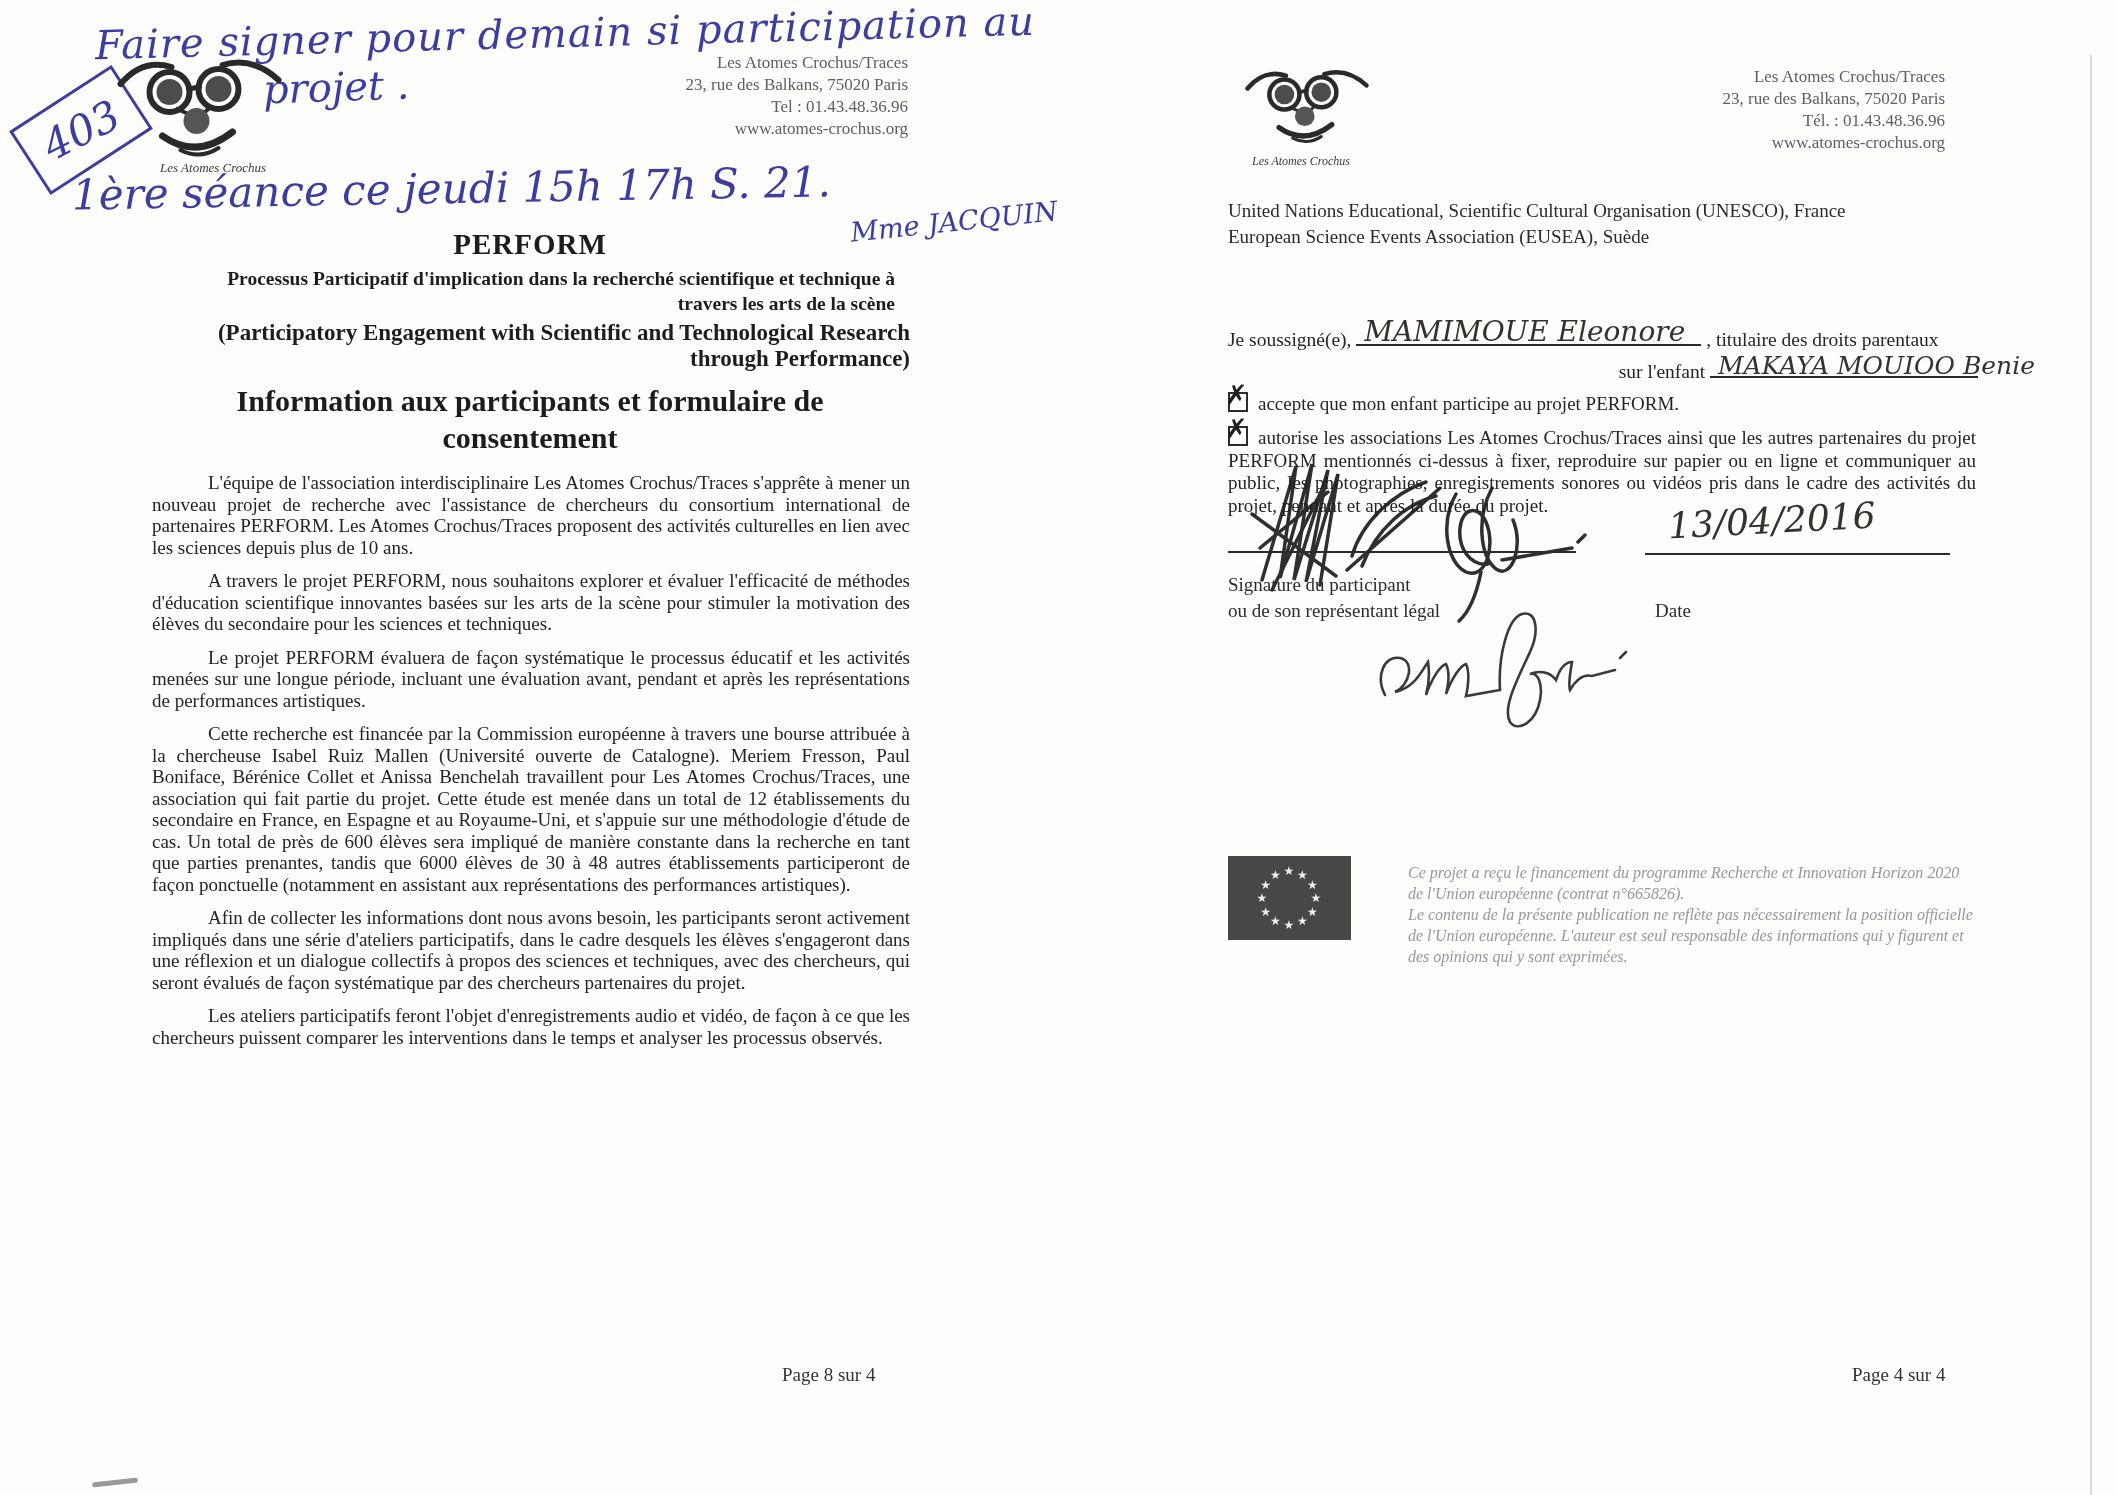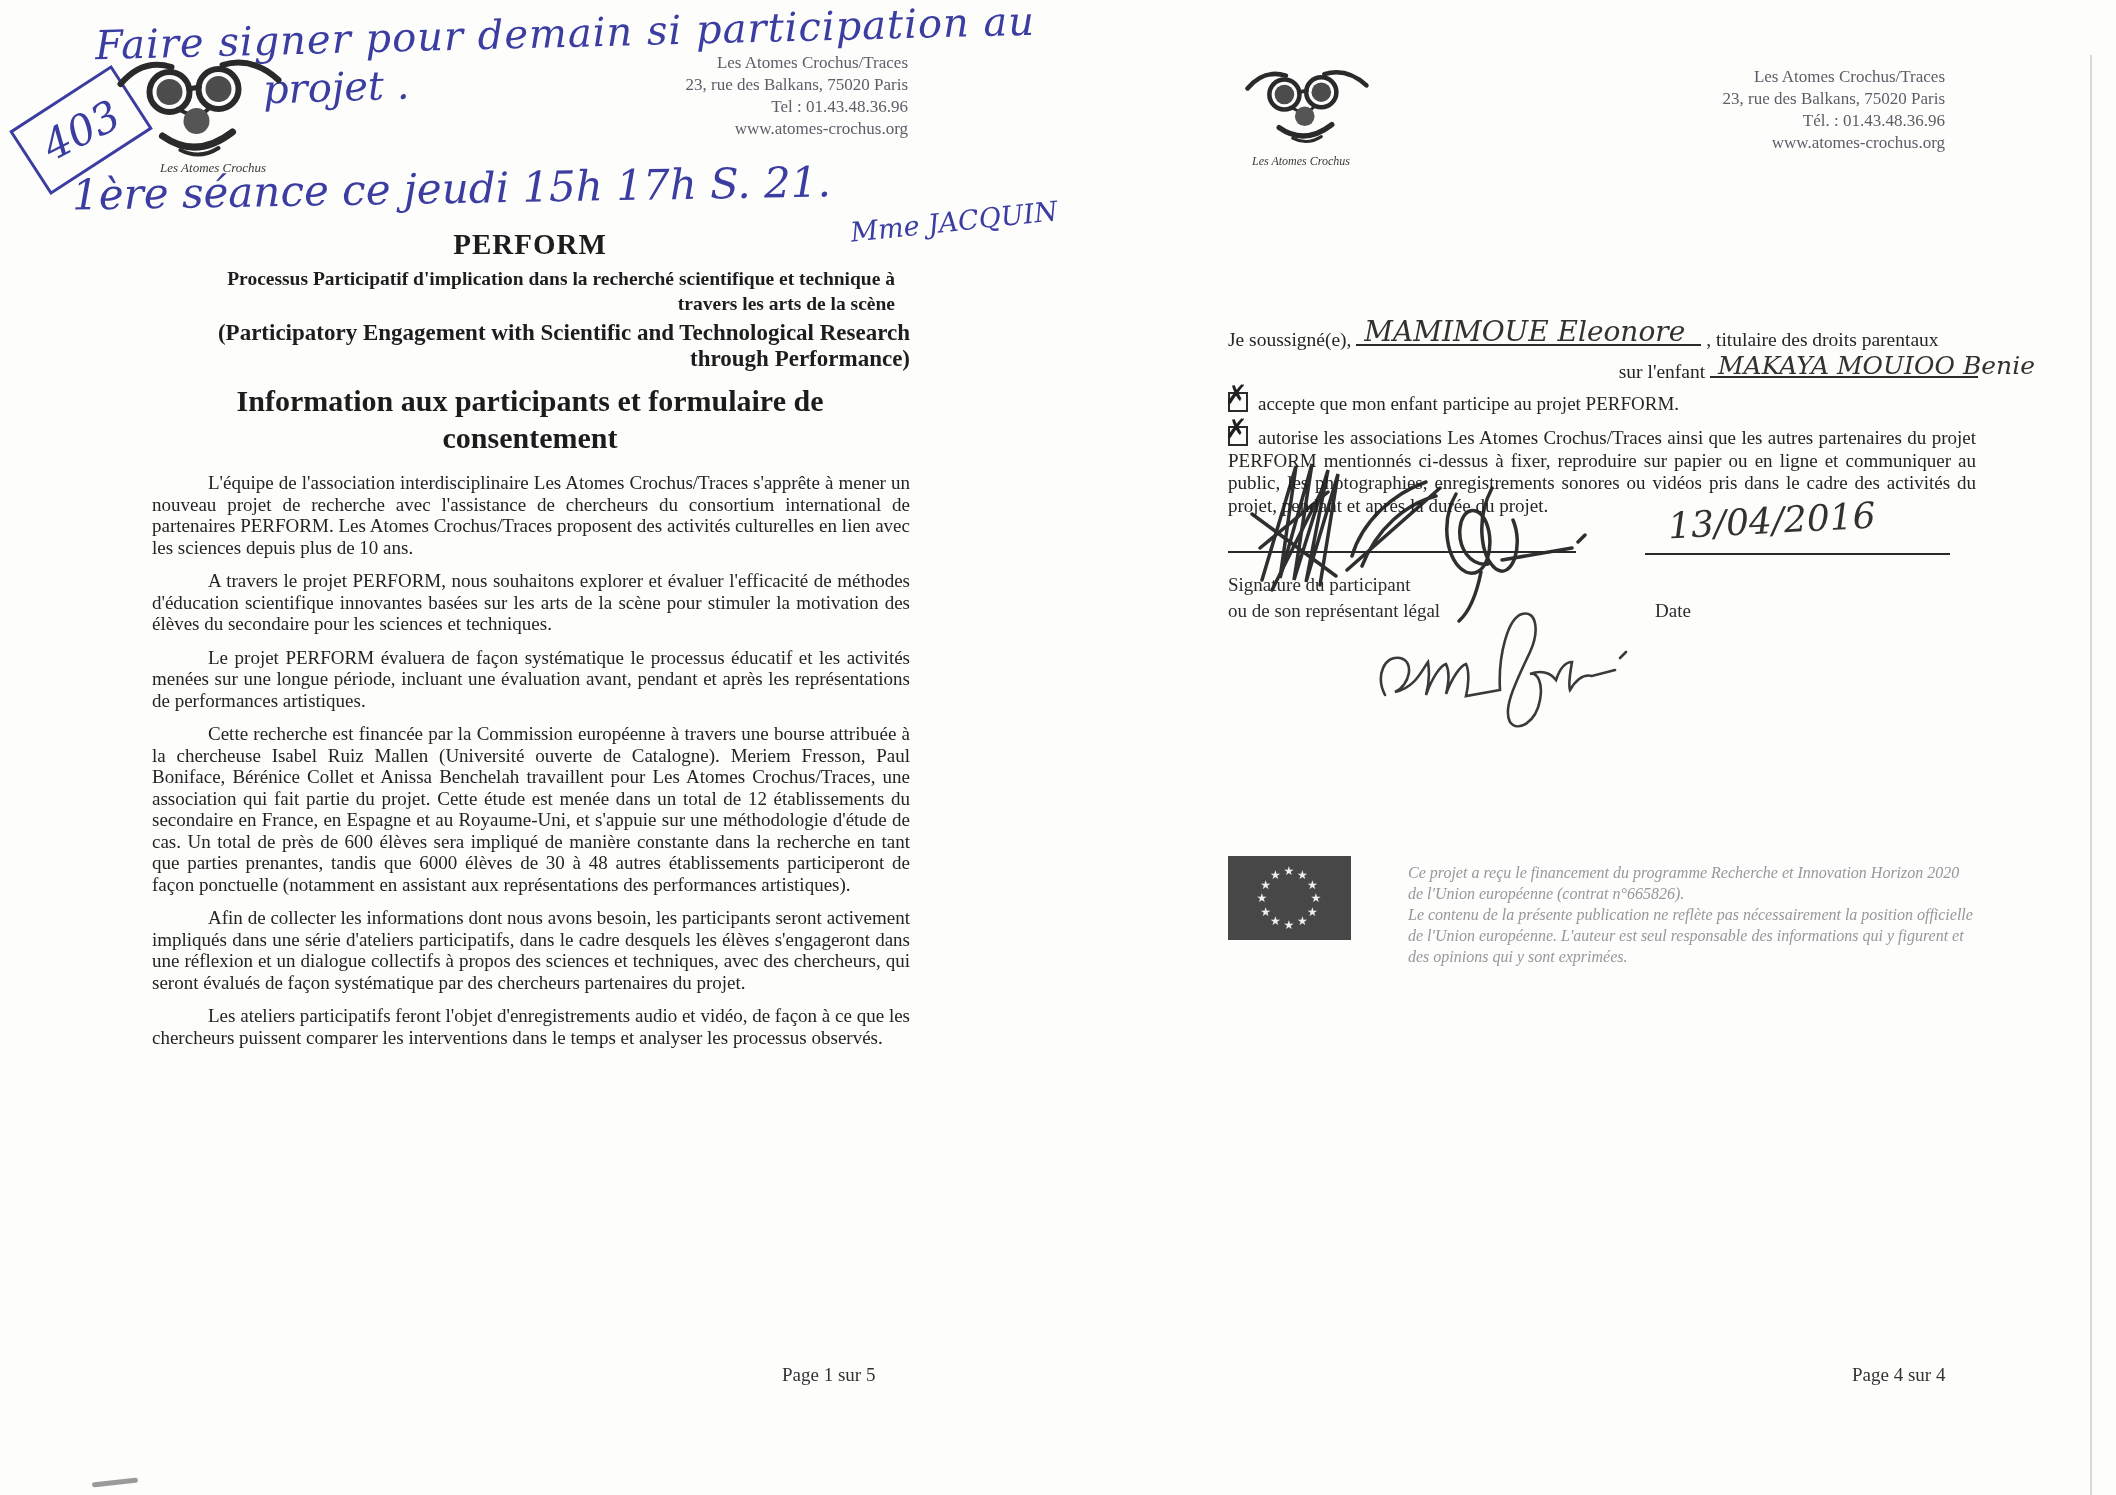--- a/index.html
+++ b/index.html
@@ -82,21 +82,21 @@
 
   <div class="abs body-col" style="left:152px;top:472px;width:758px;">
     <p>L'équipe de l'association interdisciplinaire Les Atomes Crochus/Traces s'apprête à mener un nouveau projet de recherche avec l'assistance de chercheurs du consortium international de partenaires PERFORM. Les Atomes Crochus/Traces proposent des activités culturelles en lien avec les sciences depuis plus de 10 ans.</p>
     <p>A travers le projet PERFORM, nous souhaitons explorer et évaluer l'efficacité de méthodes d'éducation scientifique innovantes basées sur les arts de la scène pour stimuler la motivation des élèves du secondaire pour les sciences et techniques.</p>
     <p>Le projet PERFORM évaluera de façon systématique le processus éducatif et les activités menées sur une longue période, incluant une évaluation avant, pendant et après les représentations de performances artistiques.</p>
     <p>Cette recherche est financée par la Commission européenne à travers une bourse attribuée à la chercheuse Isabel Ruiz Mallen (Université ouverte de Catalogne). Meriem Fresson, Paul Boniface, Bérénice Collet et Anissa Benchelah travaillent pour Les Atomes Crochus/Traces, une association qui fait partie du projet. Cette étude est menée dans un total de 12 établissements du secondaire en France, en Espagne et au Royaume-Uni, et s'appuie sur une méthodologie d'étude de cas. Un total de près de 600 élèves sera impliqué de manière constante dans la recherche en tant que parties prenantes, tandis que 6000 élèves de 30 à 48 autres établissements participeront de façon ponctuelle (notamment en assistant aux représentations des performances artistiques).</p>
     <p>Afin de collecter les informations dont nous avons besoin, les participants seront activement impliqués dans une série d'ateliers participatifs, dans le cadre desquels les élèves s'engageront dans une réflexion et un dialogue collectifs à propos des sciences et techniques, avec des chercheurs, qui seront évalués de façon systématique par des chercheurs partenaires du projet.</p>
     <p>Les ateliers participatifs feront l'objet d'enregistrements audio et vidéo, de façon à ce que les chercheurs puissent comparer les interventions dans le temps et analyser les processus observés.</p>
   </div>
 
-  <div class="abs footer" style="left:782px;top:1364px;">Page 1 sur 5</div>
+  <div class="abs footer" style="left:782px;top:1364px;">Page 8 sur 4</div>
 
   <svg class="abs" style="left:1243px;top:62px;" width="128" height="86" viewBox="0 0 170 112">
     <g fill="none" stroke="#2a2a2a" stroke-linecap="round">
       <path d="M6,34 Q28,8 57,17" stroke-width="6"></path>
       <path d="M108,15 Q138,6 164,30" stroke-width="6"></path>
       <circle cx="55" cy="42" r="20" stroke-width="6"></circle>
       <circle cx="104" cy="39" r="20" stroke-width="6"></circle>
       <path d="M74,39 L85,37" stroke-width="5"></path>
       <path d="M63,59 L78,66" stroke-width="4"></path>
       <path d="M96,57 L86,66" stroke-width="4"></path>
@@ -109,20 +109,24 @@
   </svg>
   <div class="abs" style="left:1252px;top:154px;font-size:12px;color:#3a3a3a;font-style:italic;">Les Atomes Crochus</div>
 
   <div class="abs addr" style="left:1545px;top:66px;width:400px;">
     <div>Les Atomes Crochus/Traces</div>
     <div>23, rue des Balkans, 75020 Paris</div>
     <div>Tél. : 01.43.48.36.96</div>
     <div>www.atomes-crochus.org</div>
   </div>
 
+  <div class="abs partners" style="left:1228px;top:198px;width:760px;">
+    <div>United Nations Educational, Scientific Cultural Organisation (UNESCO), France</div>
+    <div>European Science Events Association (EUSEA), Suède</div>
+  </div>
 
   <div class="abs formline" style="left:1228px;top:322px;width:750px;">
     <span>Je soussigné(e),</span>
     <span class="field" style="width:345px;height:22px;">
       <span class="fval hand hand-black" style="font-size:28px;">MAMIMOUE Eleonore</span>
     </span>
     <span>, titulaire des droits parentaux</span>
   </div>
   <div class="abs formline" style="left:1228px;top:354px;width:750px;text-align:right;">
     <span>sur l'enfant</span>

